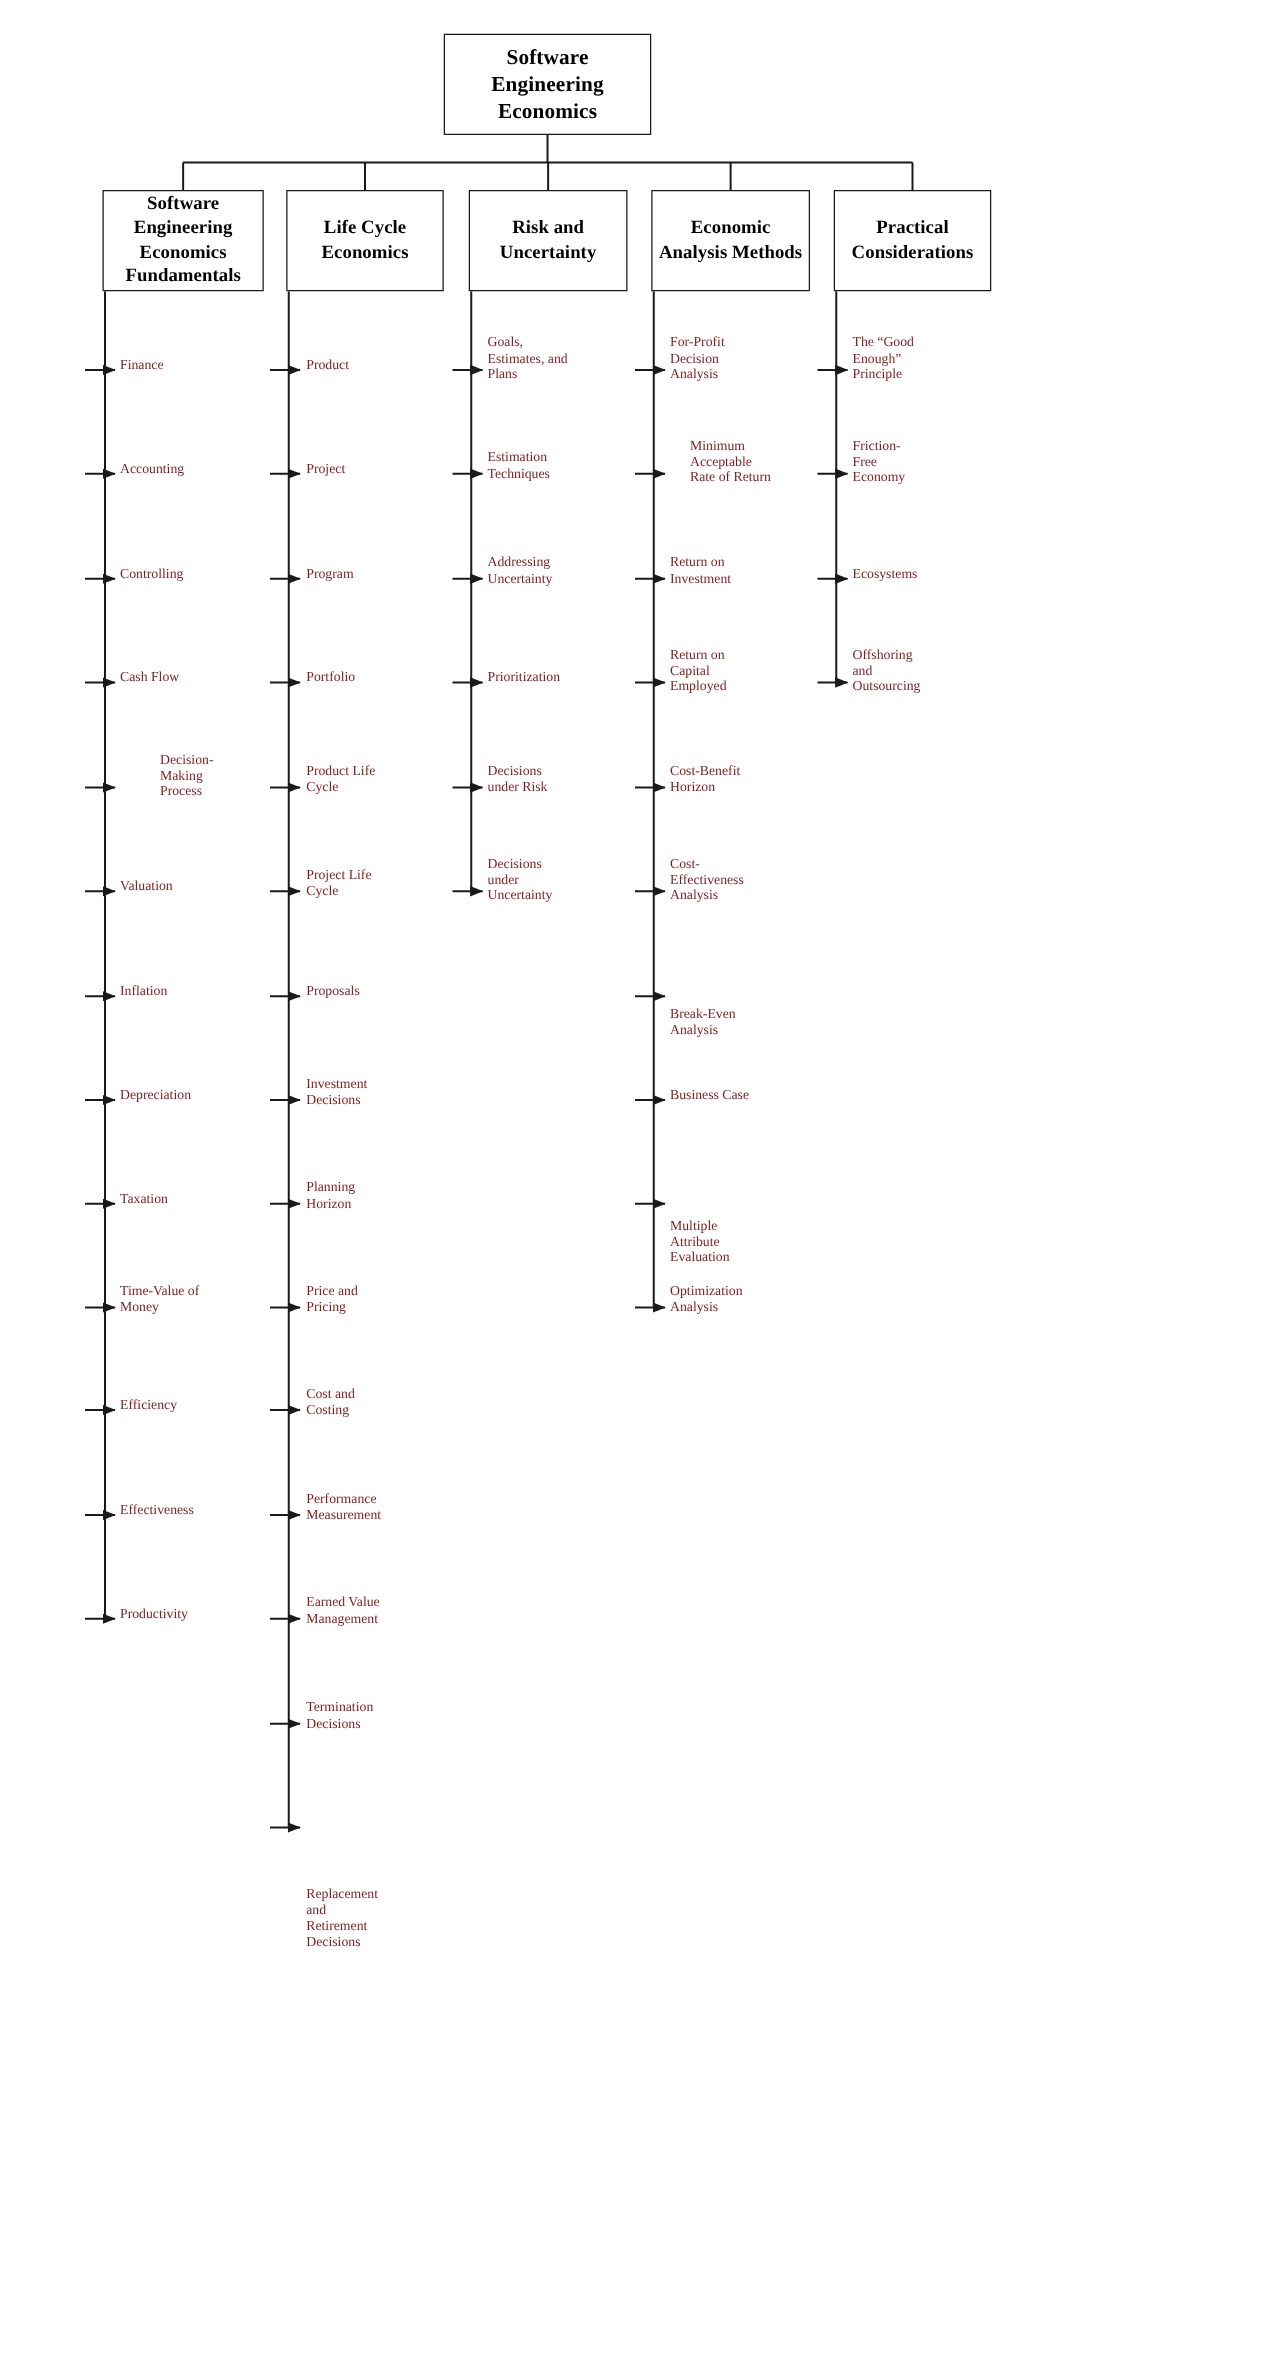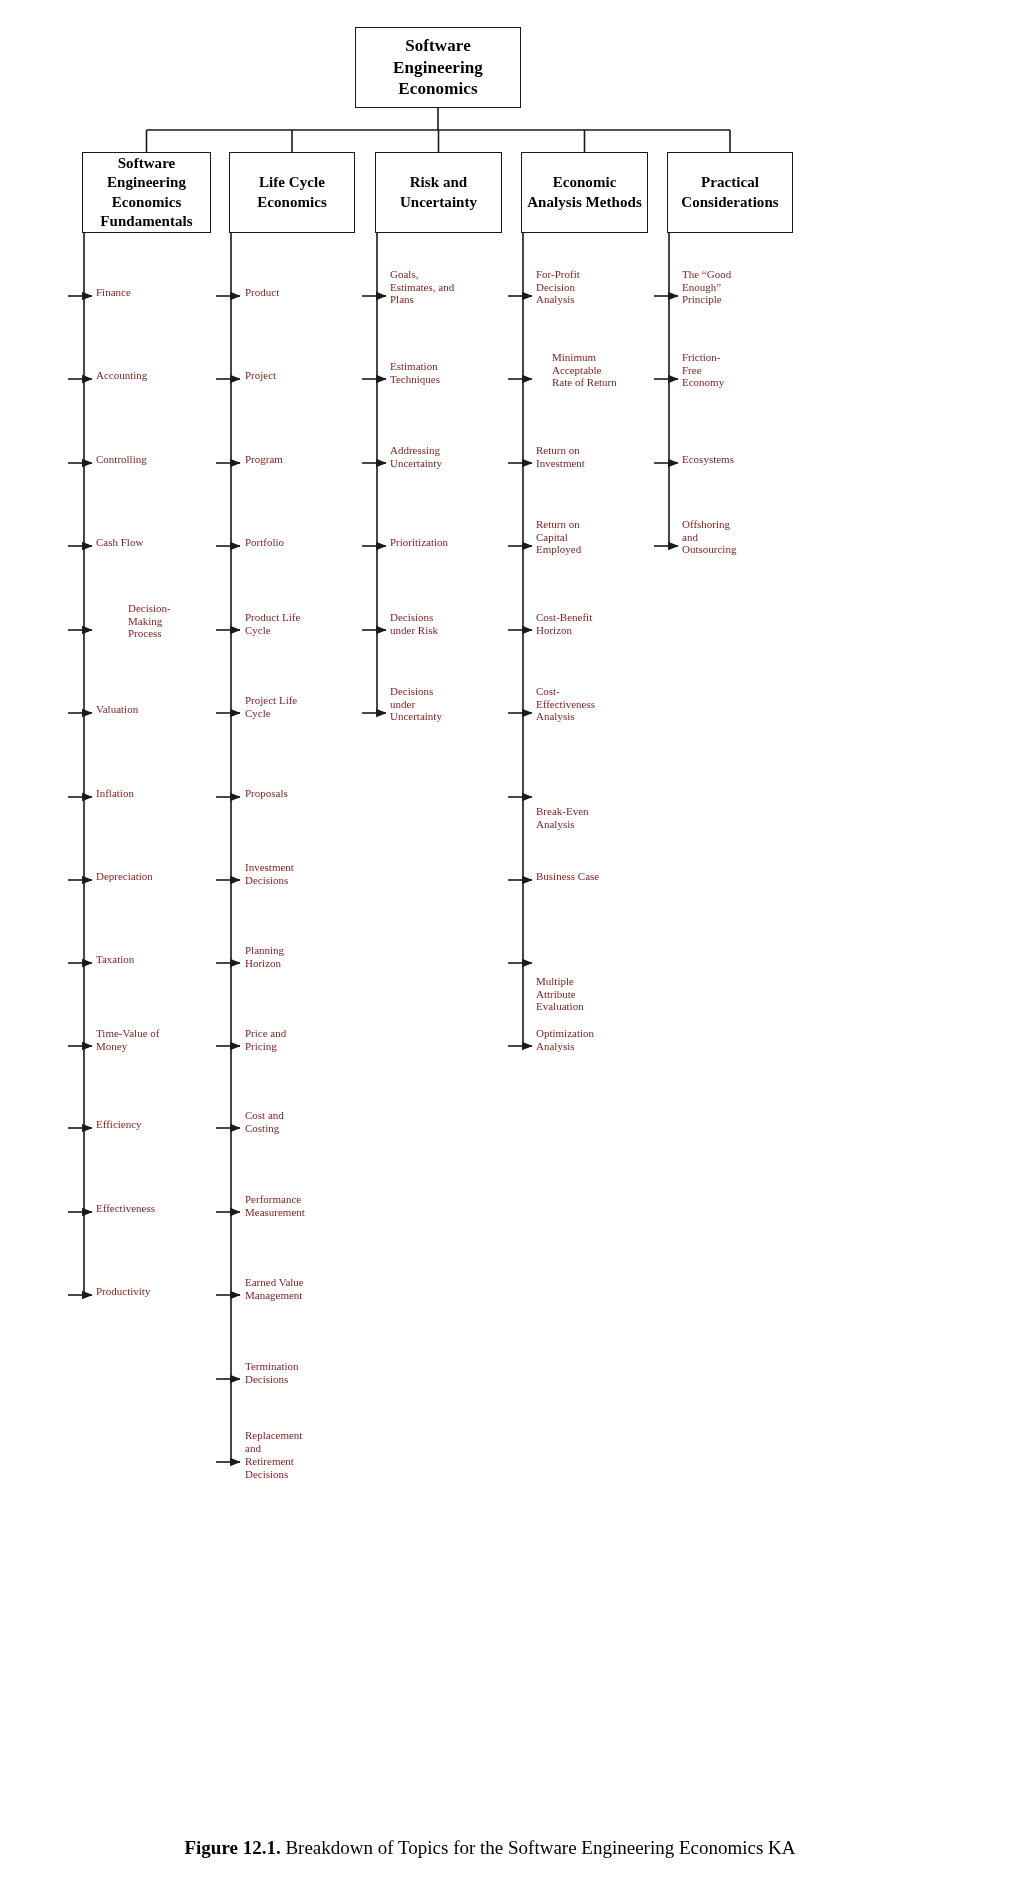--- a/index.html
+++ b/index.html
@@ -186,21 +186,21 @@
       <div class="leaf" style="left: 245px; top: 1026.7px;">Price and
 Pricing</div>
       <div class="leaf" style="left: 245px; top: 1108.7px;">Cost and
 Costing</div>
       <div class="leaf" style="left: 245px; top: 1192.7px;">Performance
 Measurement</div>
       <div class="leaf" style="left: 245px; top: 1275.7px;">Earned Value
 Management</div>
       <div class="leaf" style="left: 245px; top: 1359.7px;">Termination
 Decisions</div>
-      <div class="leaf" style="left: 245px; top: 1429px;">Replacement
+      <div class="leaf" style="left: 245px; top: 1509px;">Replacement
 and
 Retirement
 Decisions</div>
       <div class="leaf" style="left: 390px; top: 267.55px;">Goals,
 Estimates, and
 Plans</div>
       <div class="leaf" style="left: 390px; top: 359.7px;">Estimation
 Techniques</div>
       <div class="leaf" style="left: 390px; top: 443.7px;">Addressing
 Uncertainty</div>
@@ -239,16 +239,13 @@
 Principle</div>
       <div class="leaf" style="left: 682px; top: 350.55px;">Friction-
 Free
 Economy</div>
       <div class="leaf" style="left: 682px; top: 452.85px;">Ecosystems</div>
       <div class="leaf" style="left: 682px; top: 517.55px;">Offshoring
 and
 Outsourcing</div>
     </div>
 
-  <div class="caption">
-    <b>Figure 12.1.</b><span> Breakdown of Topics for the Software Engineering Economics KA</span>
-  </div>
 </div>
 
 </body></html>

